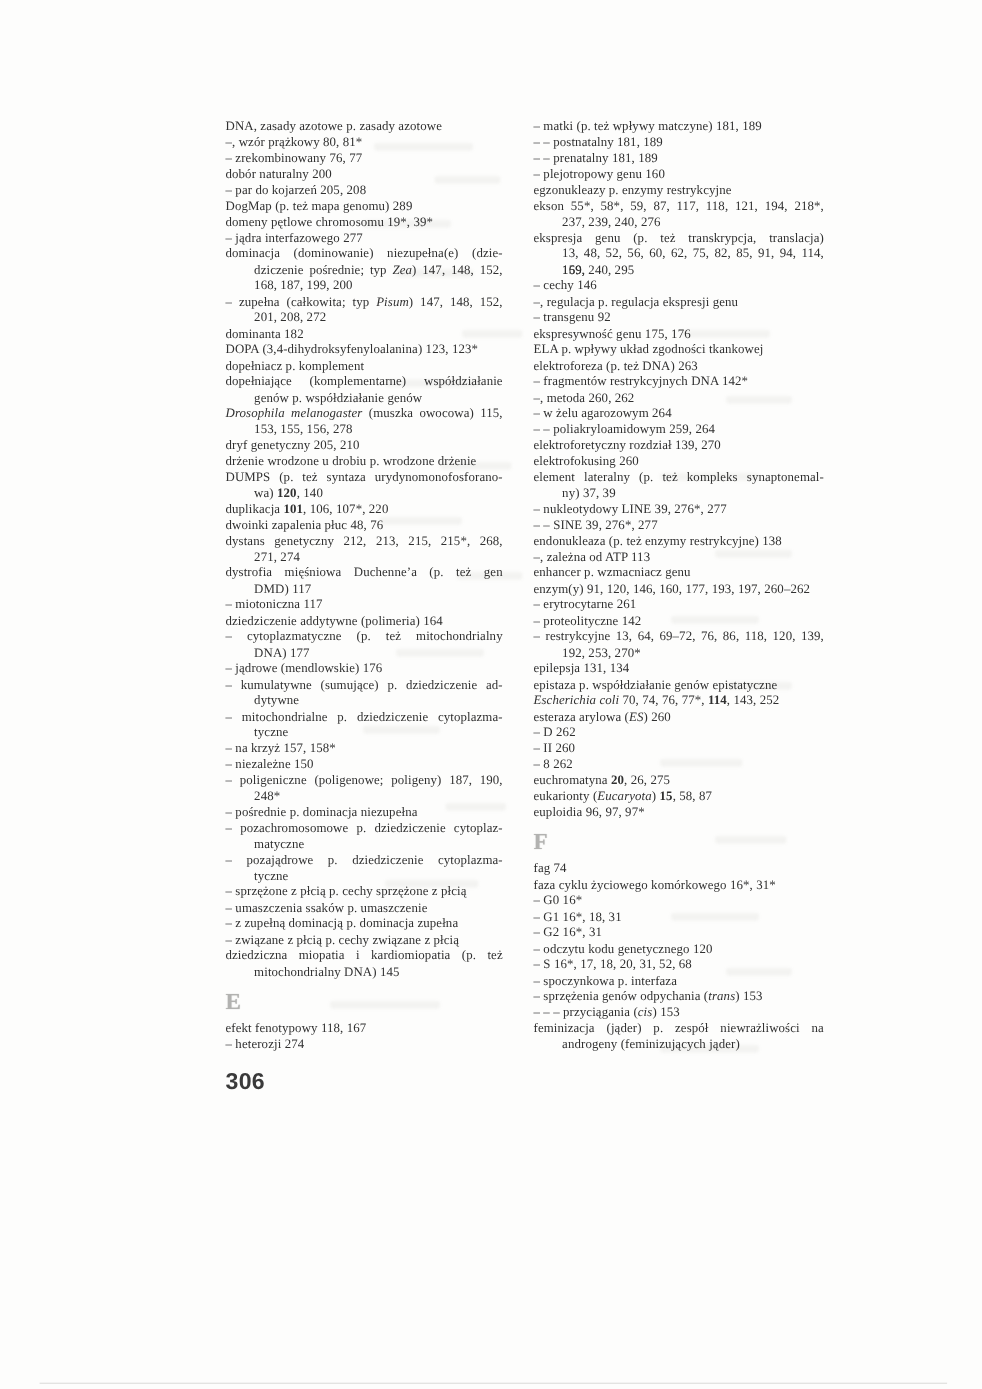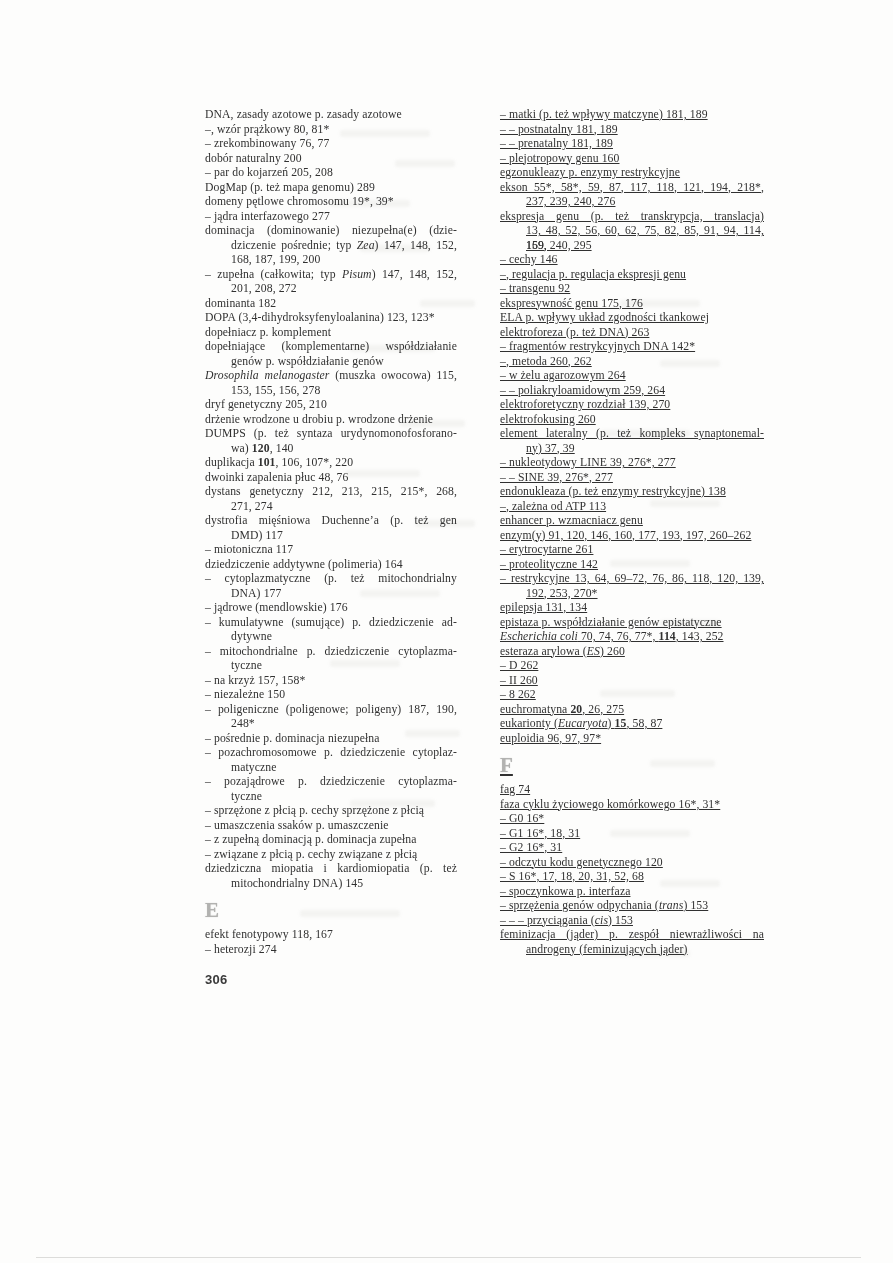--- a/index.html
+++ b/index.html
@@ -17,21 +17,21 @@
   }
   .page {
     position: absolute;
     inset: 0;
   }
   .col {
     position: absolute;
     top: 108px;
   }
   .col-left  { left: 205px; width: 252px; }
-  .col-right { left: 500px; width: 264px; text-decoration: underline; }
+  .col-right { left: 485px; width: 264px; }
   .line {
     height: 14.5px;
     line-height: 14.5px;
     font-size: 11.7px;
     white-space: nowrap;
     letter-spacing: 0.1px;
   }
   .line.cont { padding-left: 26px; }
   .line.just {
     white-space: normal;
@@ -49,21 +49,21 @@
     font-weight: bold;
     color: #b2b2b0;
     text-shadow: 0 0 1px rgba(150,150,148,0.6);
   }
   .page-number {
     position: absolute;
     left: 205px;
     top: 972px;
     font-family: "Liberation Sans", "DejaVu Sans", sans-serif;
     font-weight: bold;
-    font-size: 13px;
+    font-size: 21px;
     color: #3a3a3a;
     letter-spacing: 0.3px;
   }
   .showthrough {
     position: absolute;
     inset: 0;
     pointer-events: none;
   }
   .ghost {
     position: absolute;

